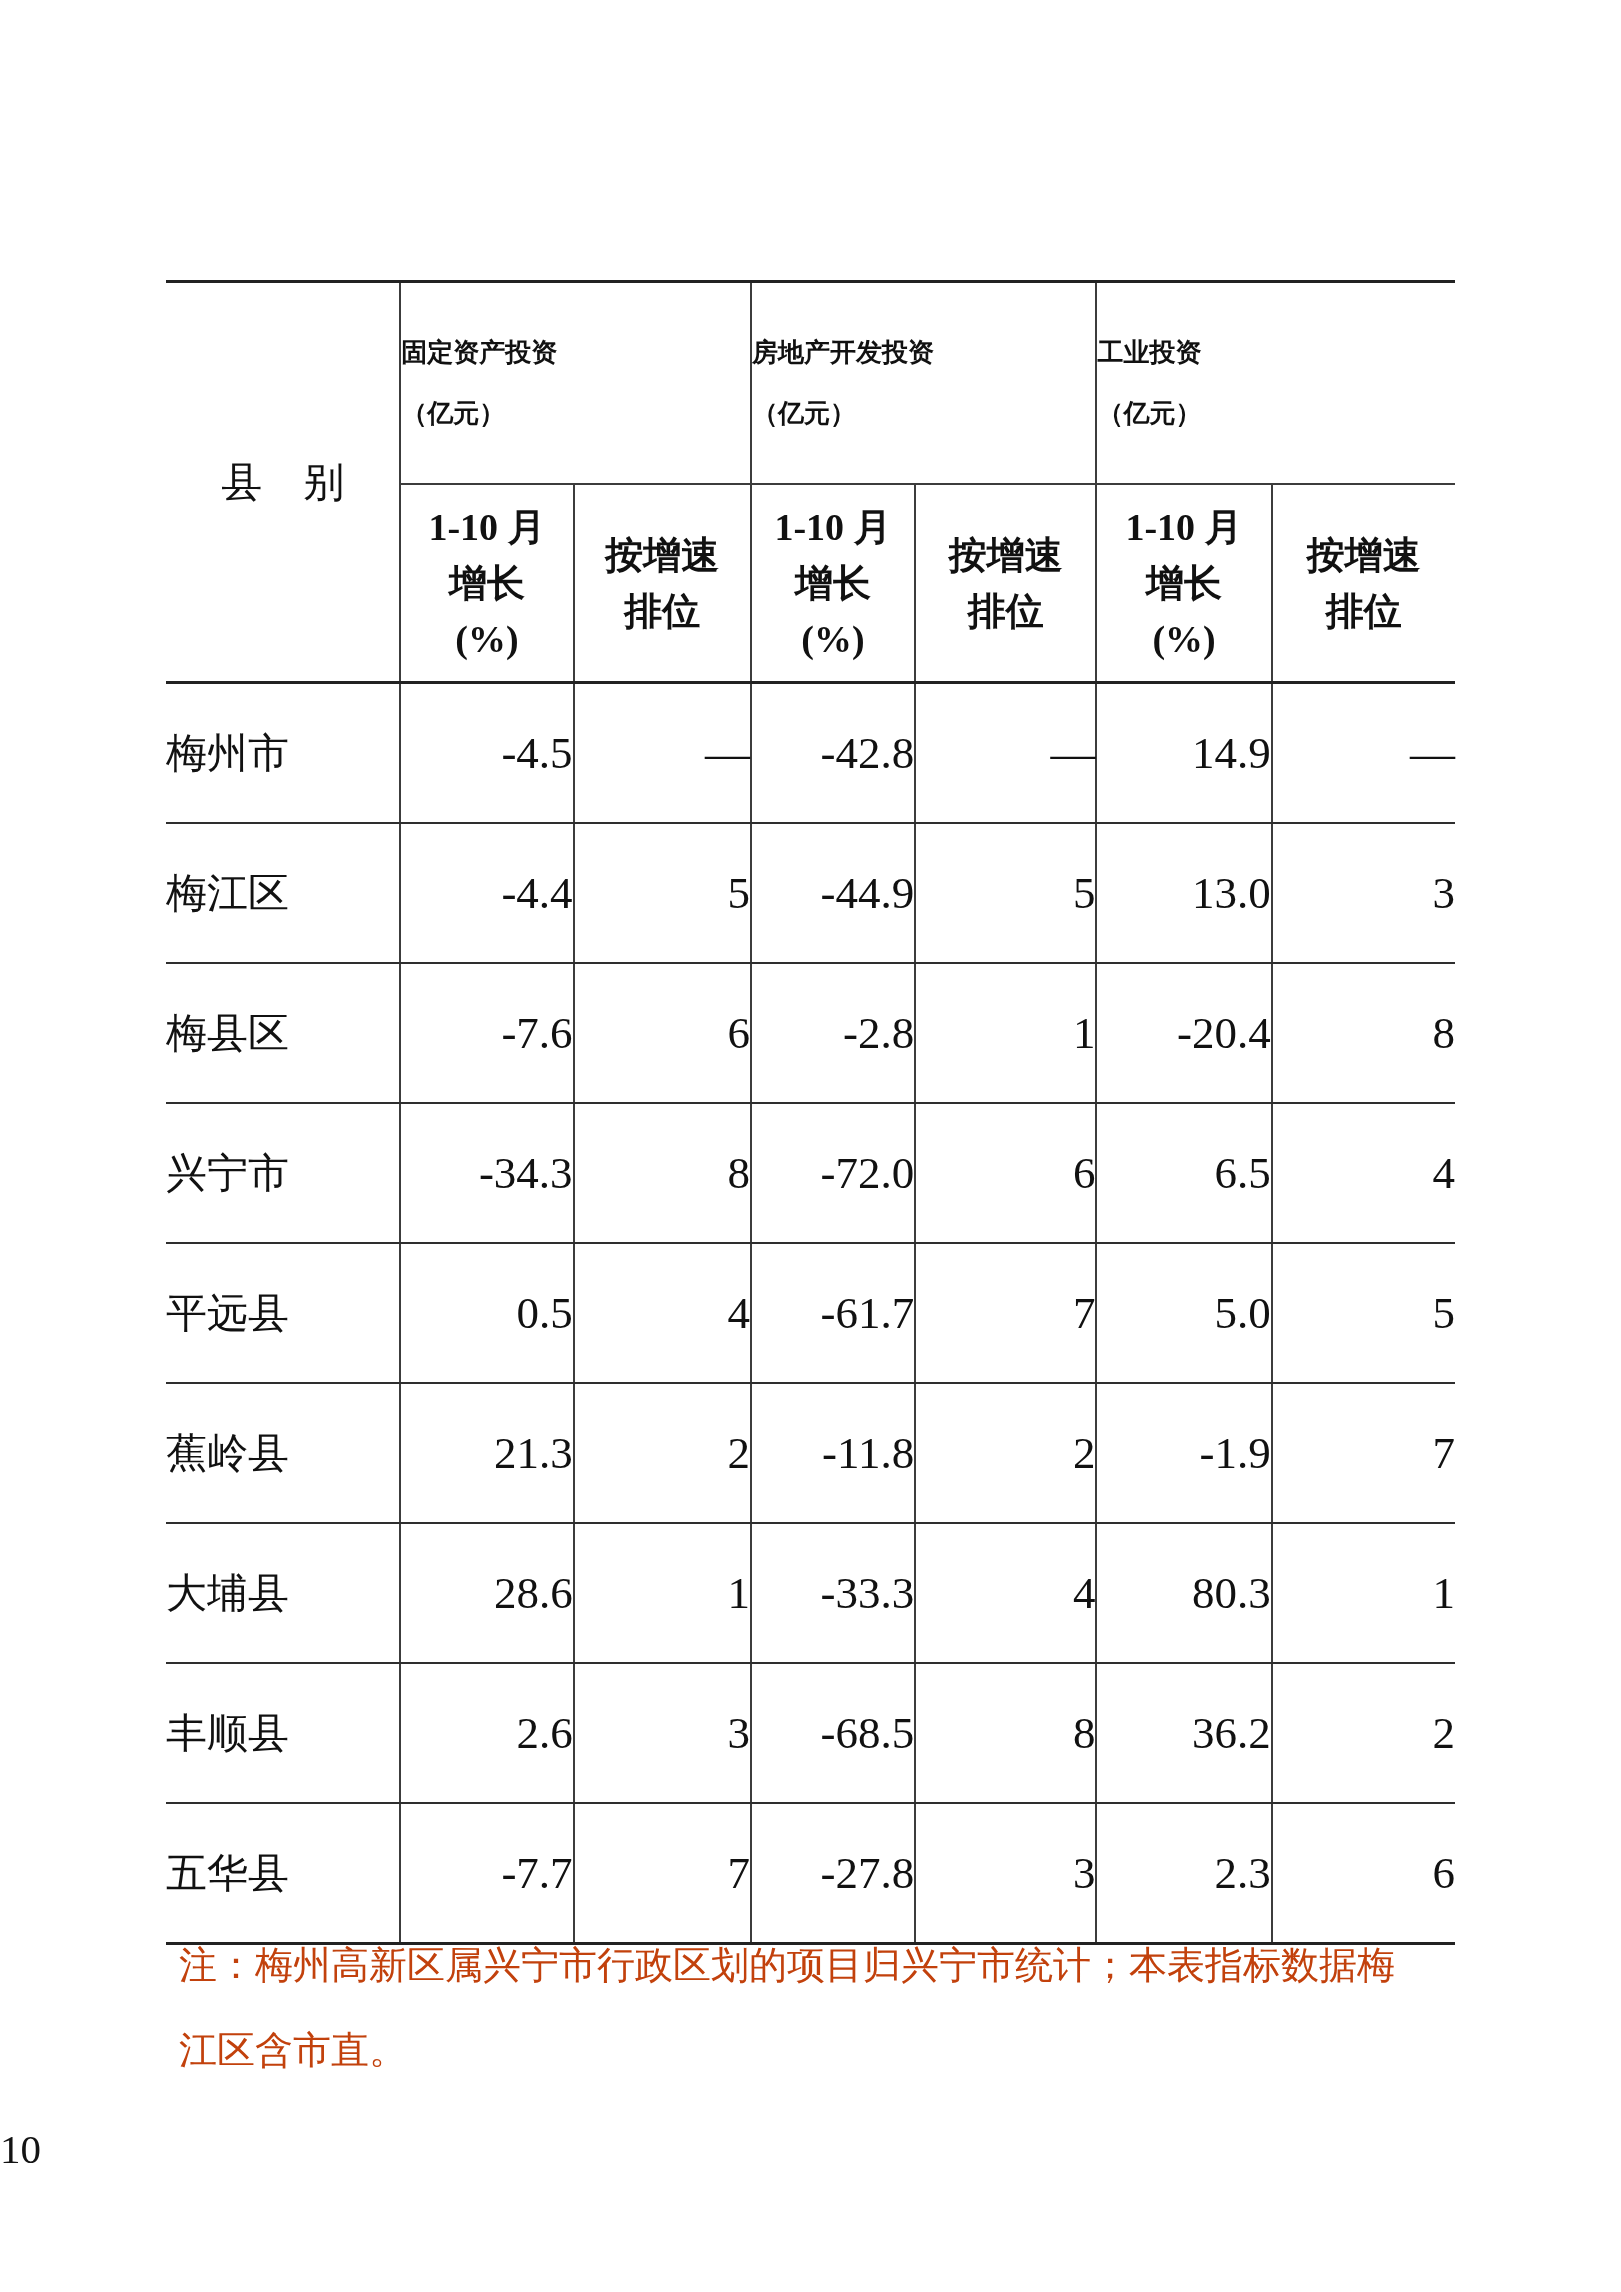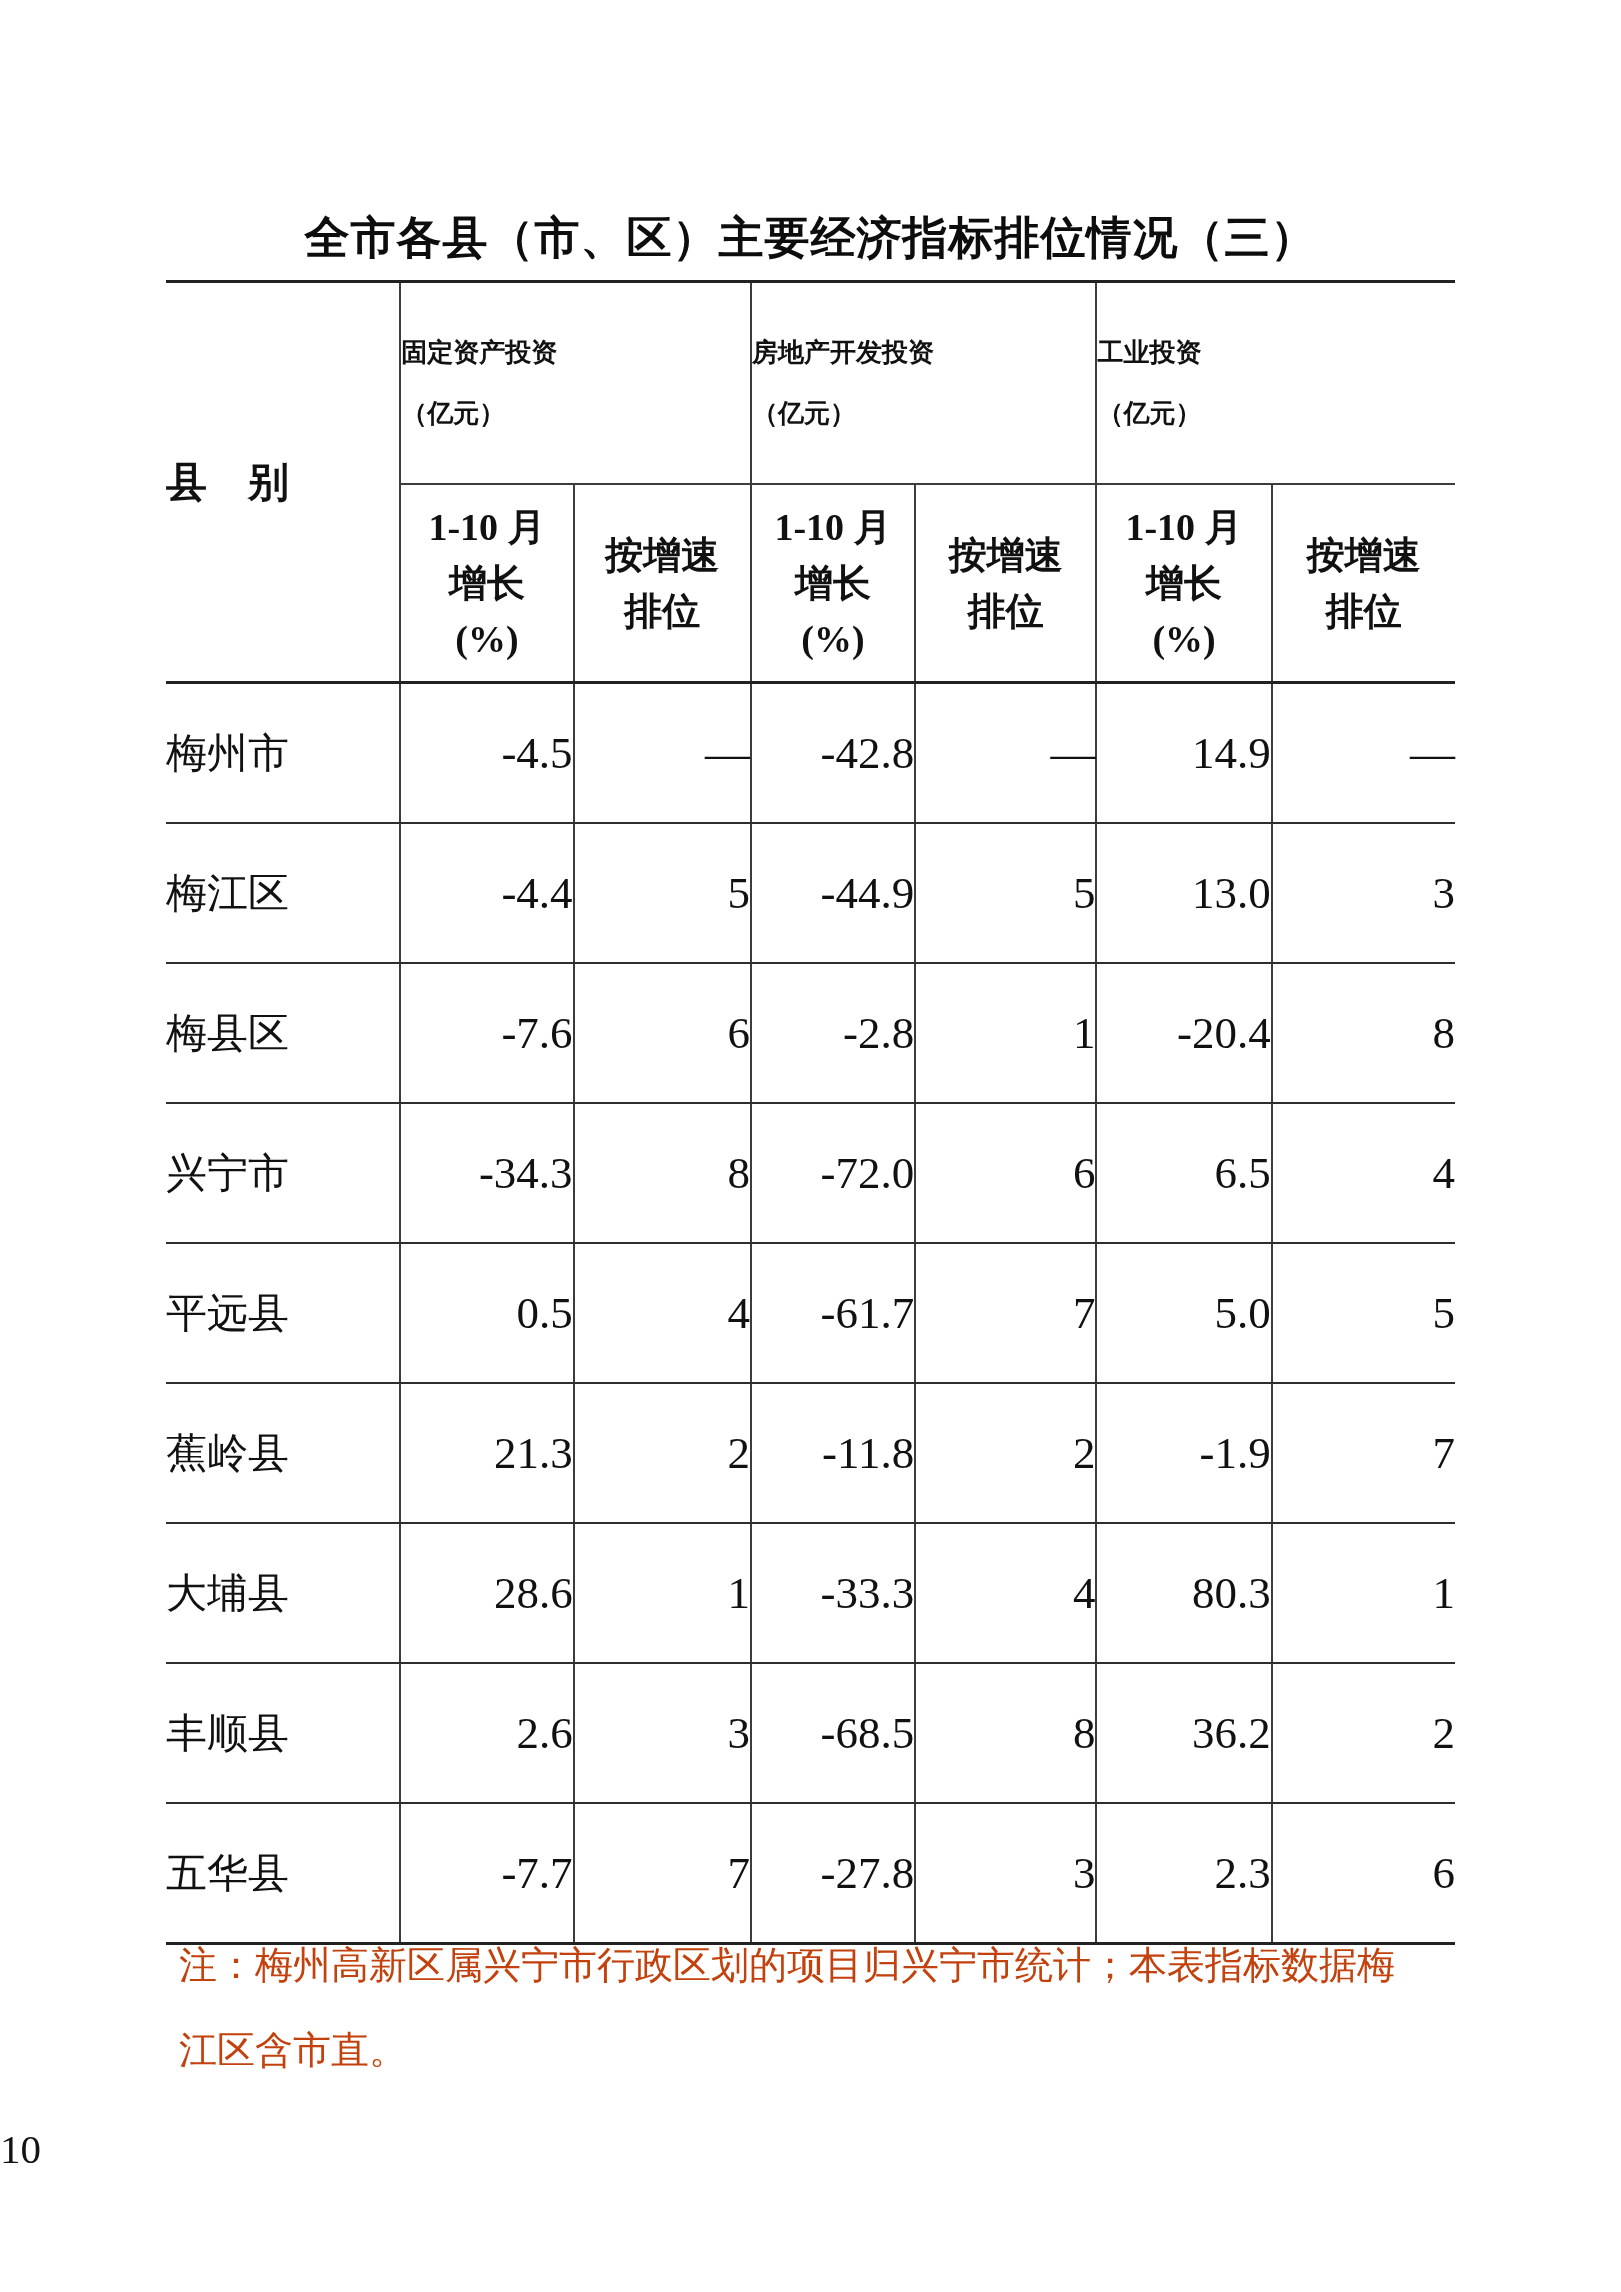--- a/index.html
+++ b/index.html
@@ -33,22 +33,22 @@
   }
   table.econ th, table.econ td{
     padding:0;
     border-right:2px solid #3c3c3c;
     vertical-align:middle;
   }
   table.econ th:last-child, table.econ td:last-child{border-right:none;}
   tr.group-row th{height:200px;}
   th.corner{
     border-bottom:3.9px solid #222;
-    font-size:41px;font-weight:bold;
-    text-align:left;padding-left:13.7px;
+    font-size:41px;font-weight:normal;
+    text-align:center;padding-left:13.7px;
     letter-spacing:0;
   }
   th.group{
     border-bottom:2px solid #3c3c3c;
     font-size:26px;font-weight:bold;
     line-height:61px;
     text-align:left;
   }
   tr.sub-row th{
     height:196px;
@@ -74,21 +74,20 @@
     top:2125px;left:0;right:0;
     font-size:41px;
     color:#131313;
   }
 </style>
 </head>
 <body>
 
 <div class="page">
 
-  <h1 class="title">全市各县（市、区）主要经济指标排位情况（三）</h1>
 
   <table class="econ">
     <colgroup>
       <col style="width:234px">
       <col style="width:173px">
       <col style="width:177px">
       <col style="width:164px">
       <col style="width:181px">
       <col style="width:175px">
       <col style="width:183px">

